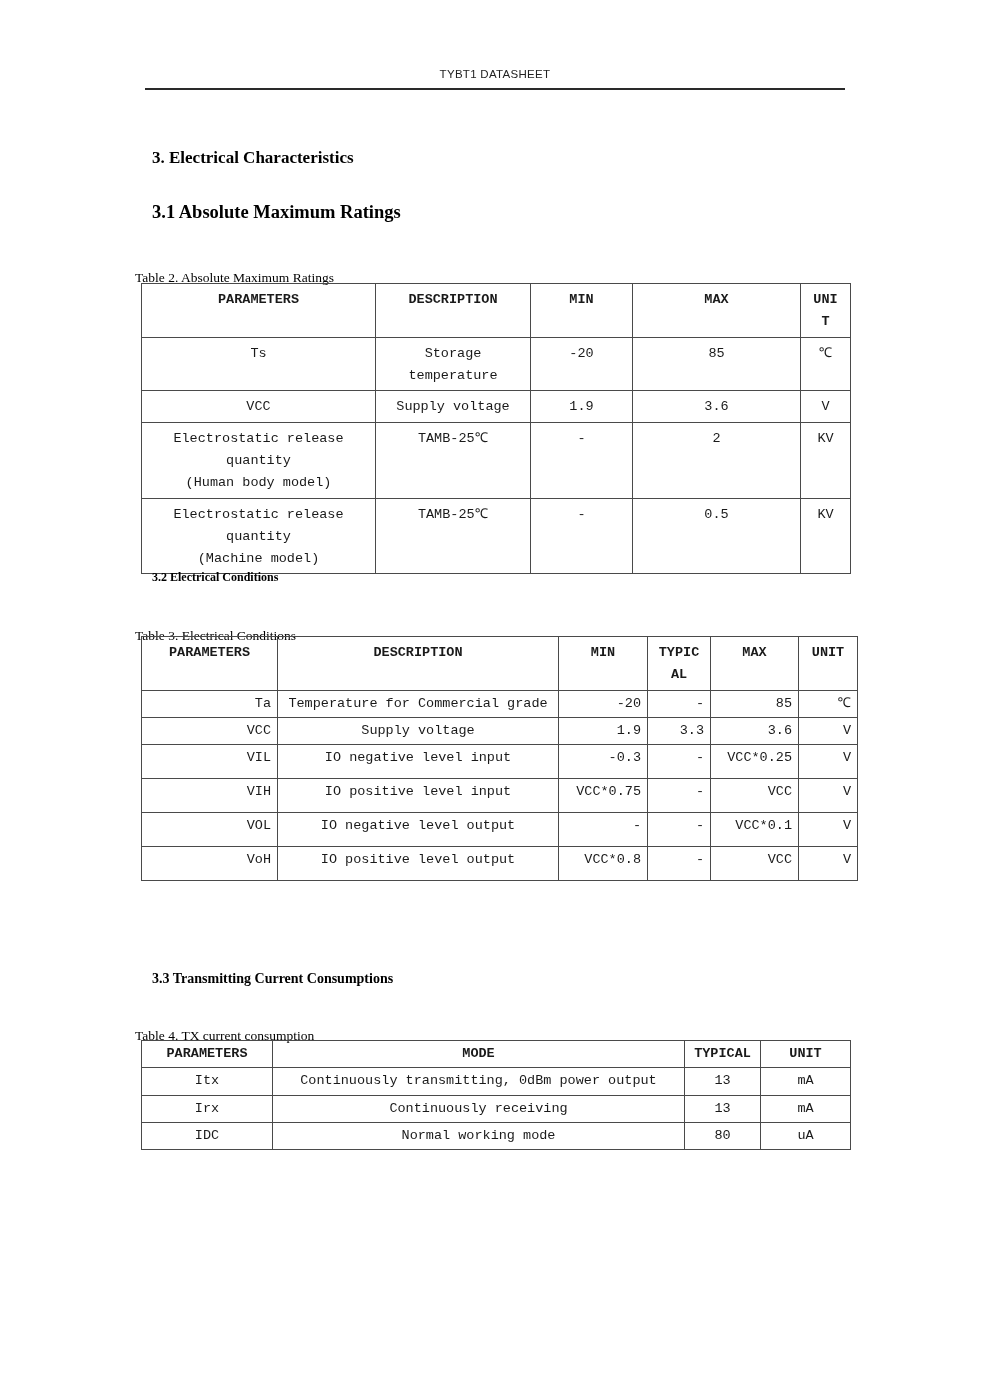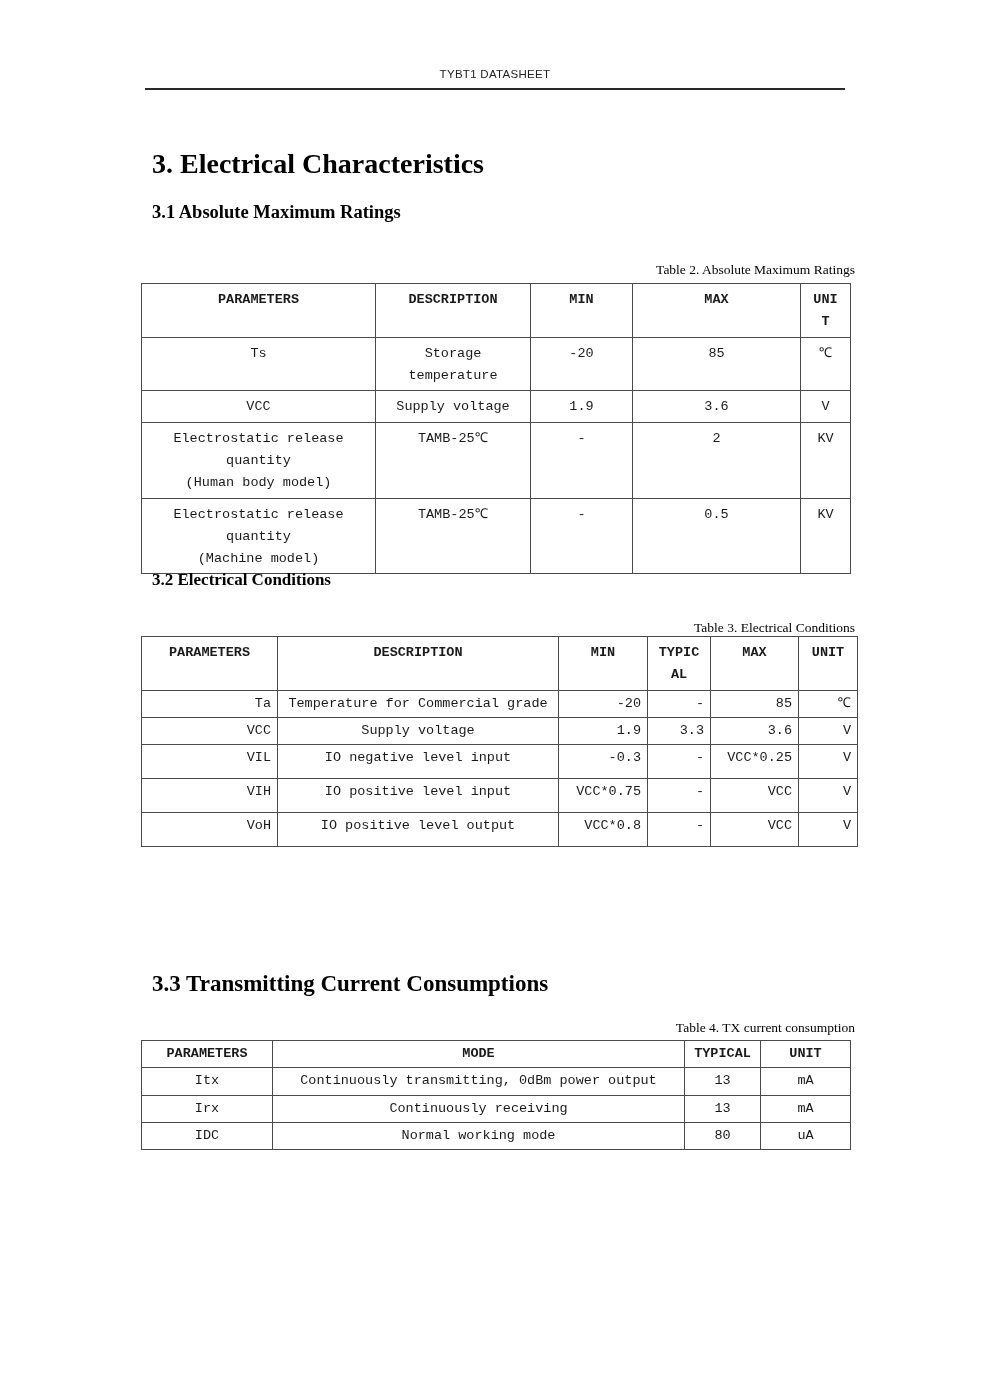--- a/index.html
+++ b/index.html
@@ -41,47 +41,48 @@
   .h-sec {
     position: absolute;
     font-family: "Liberation Serif", serif;
     font-weight: bold;
     color: #000;
     white-space: nowrap;
   }
   #heading-3 {
     left: 152px;
     top: 148px;
-    font-size: 28px;
+    font-size: 17px;
   }
   #heading-31 {
     left: 152px;
     top: 202px;
     font-size: 18.5px;
   }
   #heading-32 {
     left: 152px;
     top: 570px;
-    font-size: 17px;
+    font-size: 12px;
   }
   #heading-33 {
     left: 152px;
     top: 971px;
-    font-size: 23px;
+    font-size: 14px;
   }
 
   
   .tbl-caption {
     position: absolute;
     font-family: "Liberation Serif", serif;
     font-size: 13.5px;
     color: #000;
-    text-align: right;
+    text-align: left;
     width: 720px;
     left: 135px;
+    margin-top: 8px;
   }
   #caption-table2 { top: 262px; }
   #caption-table3 { top: 620px; }
   #caption-table4 { top: 1020px; }
 
   
   table.doc-table {
     position: absolute;
     border-collapse: collapse;
     table-layout: fixed;
@@ -373,20 +374,40 @@
         </td>
       <td>
           <span class="cellpad tight l">VCC</span>
         </td>
       <td>
           <span class="cellpad tight l">V</span>
         </td>
     </tr>
     <tr class="r-tall">
       <td>
+          <span class="cellpad tight l">VOL</span>
+        </td>
+      <td>
+          <span class="cellpad tight c">IO negative level output</span>
+        </td>
+      <td>
+          <span class="cellpad tight l">-</span>
+        </td>
+      <td>
+          <span class="cellpad tight l">-</span>
+        </td>
+      <td>
+          <span class="cellpad tight l">VCC*0.1</span>
+        </td>
+      <td>
+          <span class="cellpad tight l">V</span>
+        </td>
+    </tr>
+    <tr class="r-tall">
+      <td>
           <span class="cellpad tight l">VoH</span>
         </td>
       <td>
           <span class="cellpad tight c">IO positive level output</span>
         </td>
       <td>
           <span class="cellpad tight l">VCC*0.8</span>
         </td>
       <td>
           <span class="cellpad tight l">-</span>

